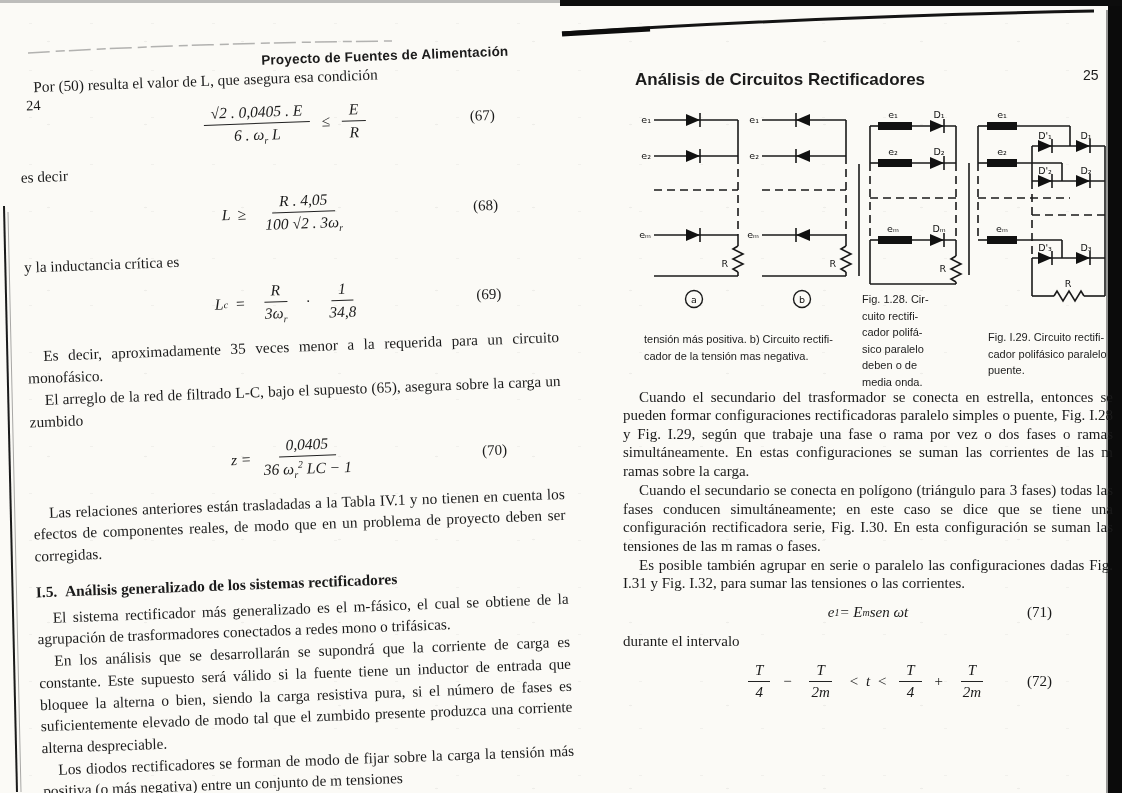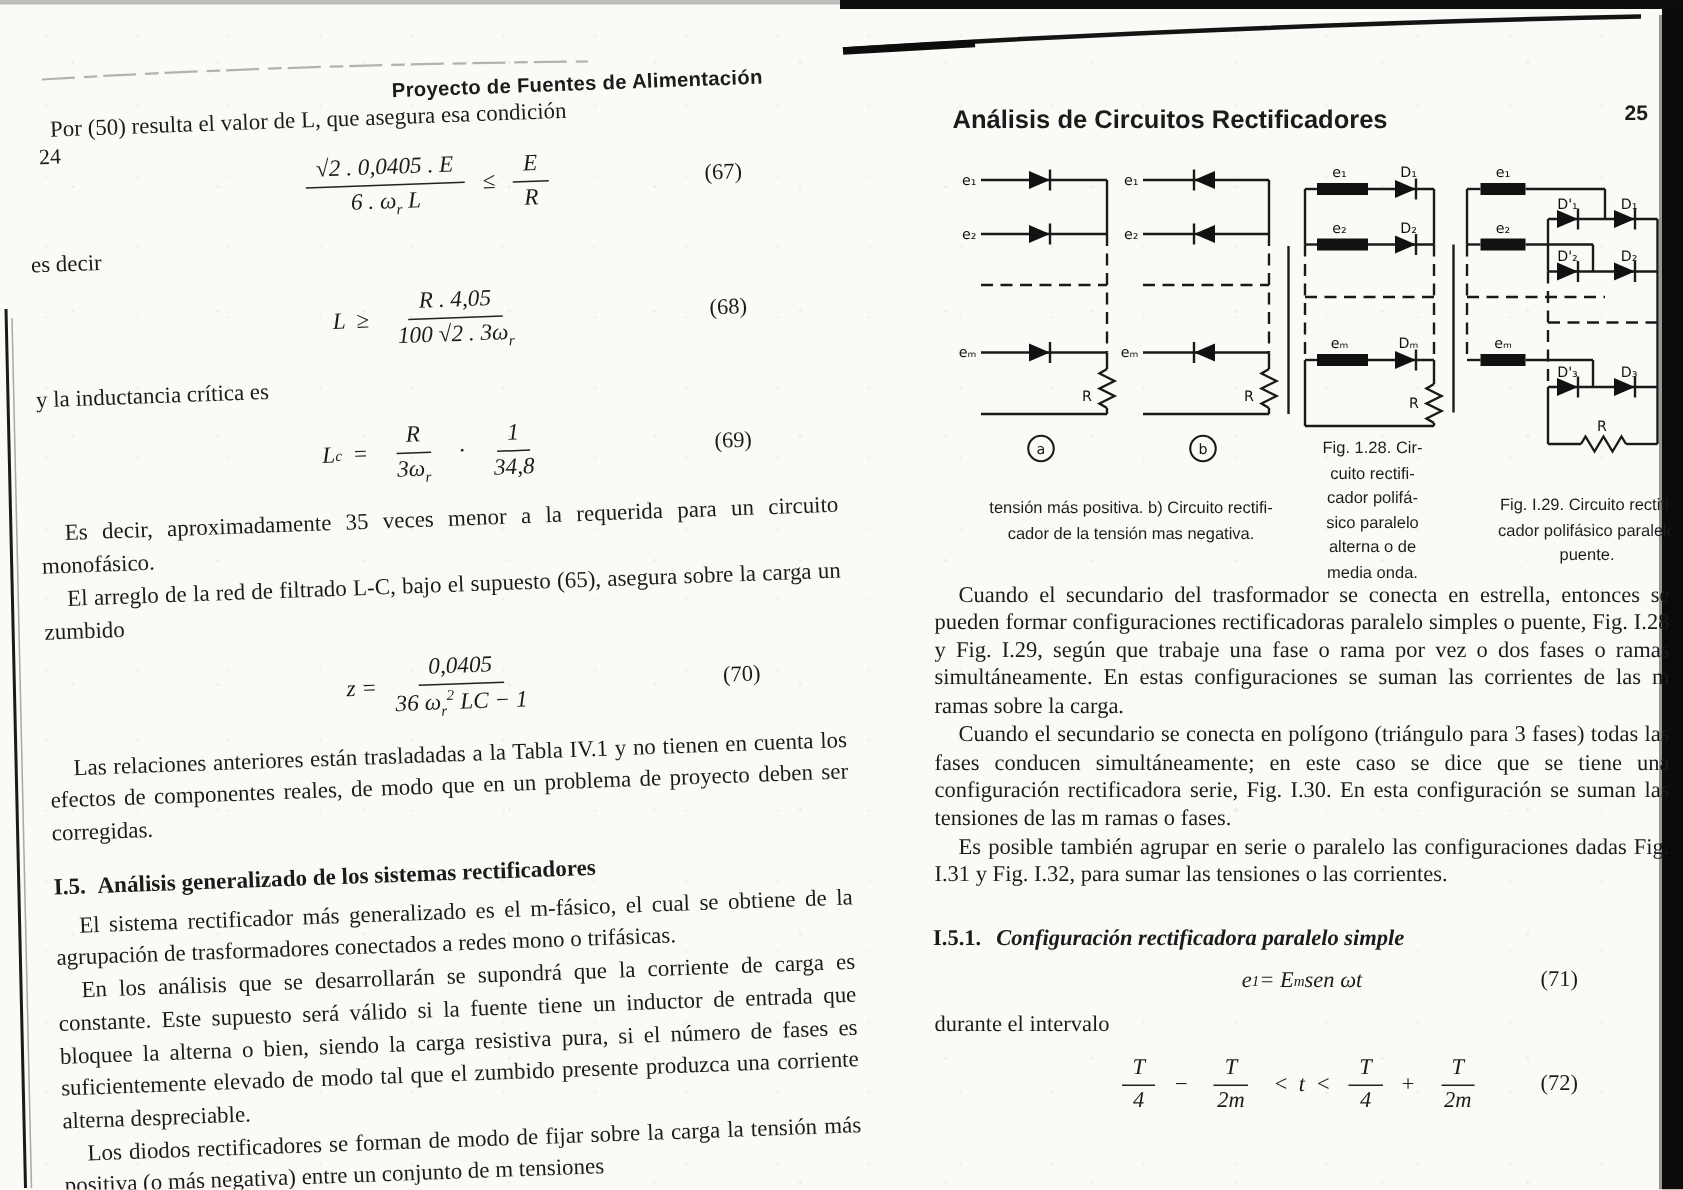--- a/index.html
+++ b/index.html
@@ -31,23 +31,23 @@
   .frac{display:inline-flex;flex-direction:column;align-items:center;margin:0 5px;}
   .fr-num{padding:1px 7px 2px;border-bottom:1.4px solid #222;white-space:nowrap;}
   .fr-den{padding:2px 7px 0;white-space:nowrap;}
   .op{margin:0 7px;}
   .eqno{position:absolute;right:62px;top:50%;transform:translateY(-50%);font-size:15px;font-style:normal;}
   .page-left .eqno{right:56px;}
   sub{font-size:10px;} sup{font-size:10px;}
   
   .page-right{position:absolute;left:622px;top:0;width:492px;height:793px;overflow:hidden;}
   .rp-header{position:absolute;left:13px;top:70px;font-family:"Liberation Sans",sans-serif;font-weight:bold;font-size:17px;}
-  .rp-pagenum{position:absolute;left:461px;top:67px;font-family:"Liberation Sans",sans-serif;font-weight:bold;font-size:14px;}
+  .rp-pagenum{position:absolute;left:461px;top:67px;font-family:"Liberation Sans",sans-serif;font-weight:normal;font-size:14px;}
   .figures{position:absolute;left:12px;top:106px;}
-  .caption{position:absolute;font-family:"Liberation Sans",sans-serif;font-size:11px;line-height:1.5;color:#1d1d1d;text-align:center;}
+  .caption{position:absolute;font-family:"Liberation Sans",sans-serif;font-size:11px;line-height:1.5;color:#1d1d1d;}
   .cap127{left:22px;top:331px;width:220px;}
   .cap128{left:240px;top:291px;width:106px;}
   .cap129{left:366px;top:329px;width:140px;}
   .rp-body{position:absolute;left:0;top:387px;width:492px;}
   .rp-body p{margin:1px;font-size:15px;line-height:1.23;text-align:justify;}
   .h-right{margin:25px 0 9px;font-size:15px;}
   .h-right .lbl{font-weight:bold;font-style:normal;}
   .h-right .ttl{font-weight:bold;font-style:italic;margin-left:10px;}
   .rp-body .eqrow{margin:11px 0;font-size:15px;}
   
@@ -303,37 +303,34 @@
 
   <div class="caption cap127">
     <div>tensión más positiva. b) Circuito rectifi-</div>
     <div>cador de la tensión mas negativa.</div>
   </div>
   <div class="caption cap128">
     <div>Fig. 1.28. Cir-</div>
     <div>cuito rectifi-</div>
     <div>cador polifá-</div>
     <div>sico paralelo</div>
-    <div>alterna o de</div>
+    <div>deben o de</div>
     <div>media onda.</div>
   </div>
   <div class="caption cap129">
     <div>Fig. I.29. Circuito rectifi-</div>
     <div>cador polifásico paralelo</div>
     <div>puente.</div>
   </div>
 
   <div class="rp-body">
     <p class="ind">Cuando el secundario del trasformador se conecta en estrella, entonces se pueden formar configuraciones rectificadoras paralelo simples o puente, Fig. I.28 y Fig. I.29, según que trabaje una fase o rama por vez o dos fases o ramas simultáneamente. En estas configuraciones se suman las corrientes de las m ramas sobre la carga.</p>
     <p class="ind">Cuando el secundario se conecta en polígono (triángulo para 3 fases) todas las fases conducen simultáneamente; en este caso se dice que se tiene una configuración rectificadora serie, Fig. I.30. En esta configuración se suman las tensiones de las m ramas o fases.</p>
     <p class="ind">Es posible también agrupar en serie o paralelo las configuraciones dadas Fig. I.31 y Fig. I.32, para sumar las tensiones o las corrientes.</p>
 
-    <div class="h-right">
-      <span class="lbl">I.5.1.</span><span class="ttl">Configuración rectificadora paralelo simple</span>
-    </div>
 
 
     <div class="eqrow">
       <span class="math">
         <span>e</span>
           <sub>1</sub>
           <span> = E</span>
           <sub>m</sub>
           <span> sen ωt</span>
       </span>

